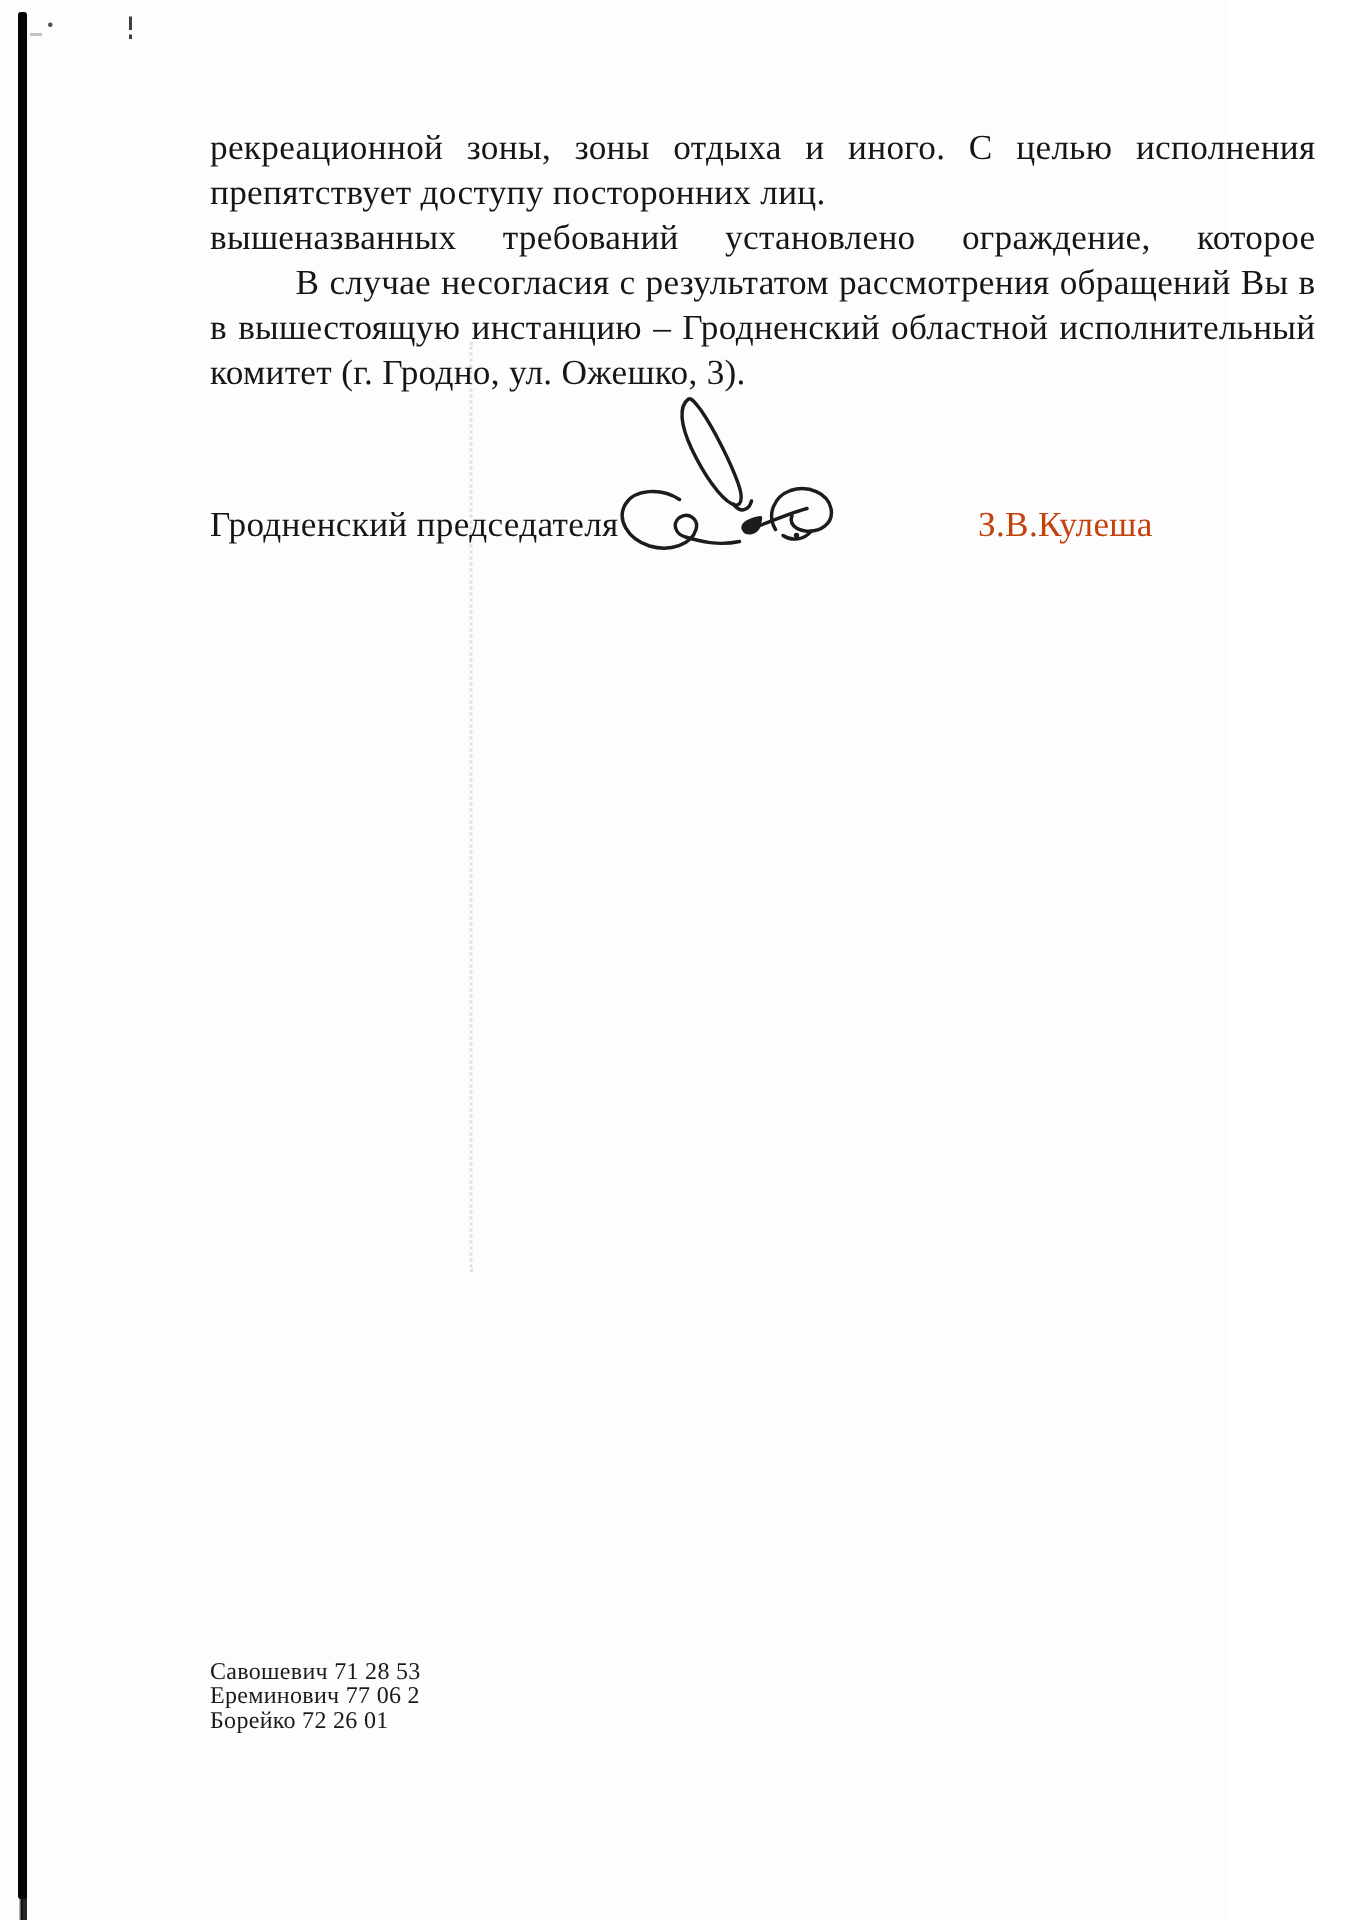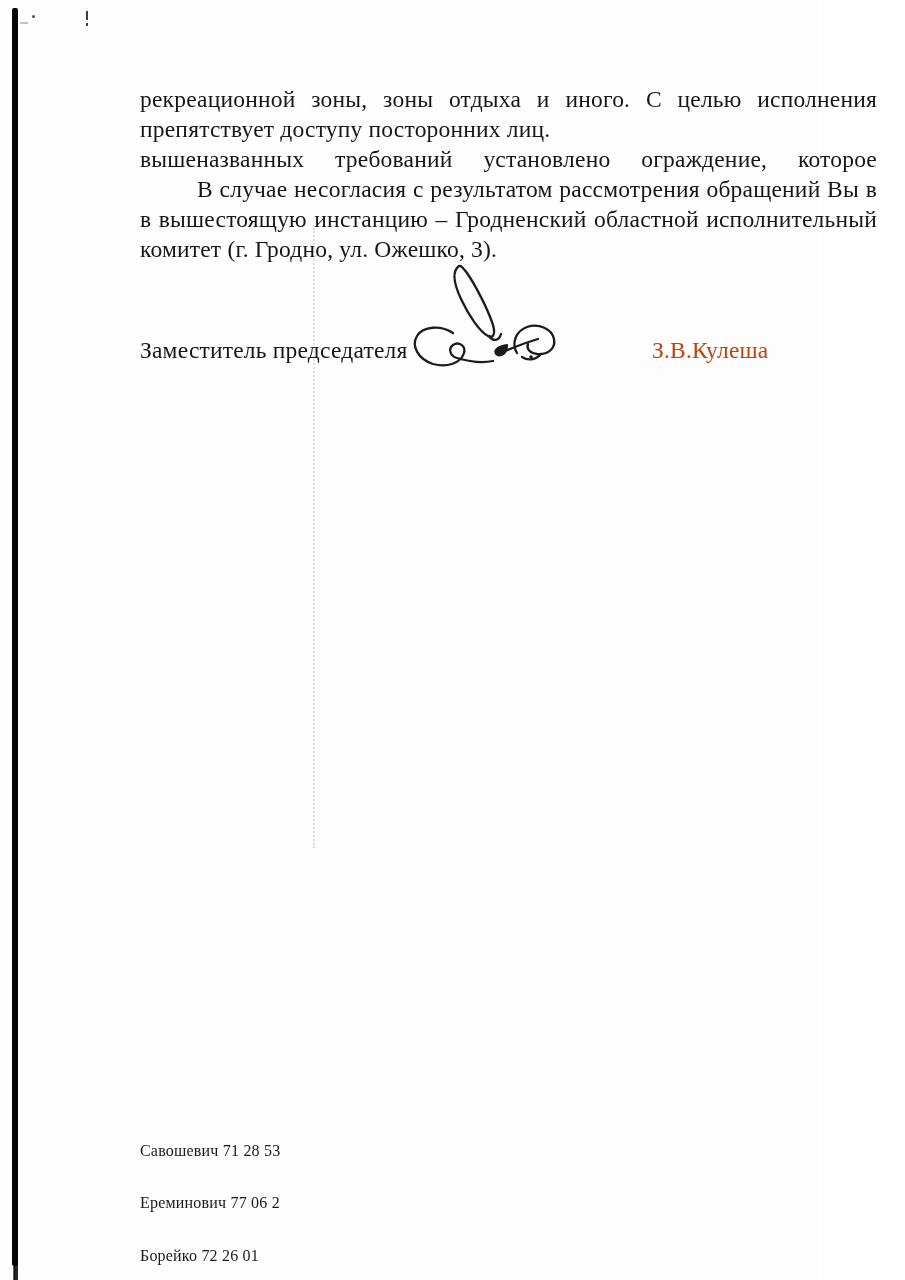--- a/index.html
+++ b/index.html
@@ -77,21 +77,21 @@
   .sig-svg {
     position: absolute; left: 405px; top: 250px;
     width: 170px; height: 125px;
   }
   
   .footer-contacts {
     position: absolute; left: 140px; top: 1107px;
     font-size: 16px; line-height: 16.3px;
     color: #1a1a1a; letter-spacing: 0.2px;
   }
-  .contact-line { white-space: nowrap; margin-top: 36px; }
+  .contact-line { white-space: nowrap; }
 </style>
 </head>
 <body>
 
 <div class="page">
 
   <div class="scan-edge"></div>
   <div class="speck-dot"></div>
   <div class="speck-dash"></div>
   <div class="speck-excl">
@@ -106,21 +106,21 @@
       <div class="line">препятствует доступу посторонних лиц.</div>
       <div class="line just">вышеназванных требований установлено ограждение, которое</div>
     </div>
     <div class="para">
       <div class="line just indent">В случае несогласия с результатом рассмотрения обращений Вы в</div>
       <div class="line just">в вышестоящую инстанцию – Гродненский областной исполнительный</div>
       <div class="line">комитет (г. Гродно, ул. Ожешко, 3).</div>
     </div>
   </div>
 
-  <div class="sig-title">Заместитель председателя</div>
+  <div class="sig-title">Гродненский председателя</div>
 
   <svg class="sig-svg" viewBox="405 250 170 125" xmlns="http://www.w3.org/2000/svg">
     <g fill="none" stroke="#1c1c1c" stroke-width="2.3" stroke-linecap="round" stroke-linejoin="round">
 
       <path d="M 459 266 C 452 271 454 284 461 299 C 469 316 480 332 488 336 C 494 339 496 333 492 322 C 487 308 476 286 467 273 C 463 268 461 265 459 266 Z"></path>
       <path d="M 489 336 C 493 342 499 341 501 334"></path>
 
       <path d="M 453 333 C 441 325 423 326 417 336 C 411 346 418 359 433 364 C 447 368 461 363 464 353 C 466 346 459 341 453 345 C 448 349 450 356 457 358 C 467 361 479 364 493 361"></path>
 
       <path d="M 505 351 C 515 347 527 342 538 339"></path>

